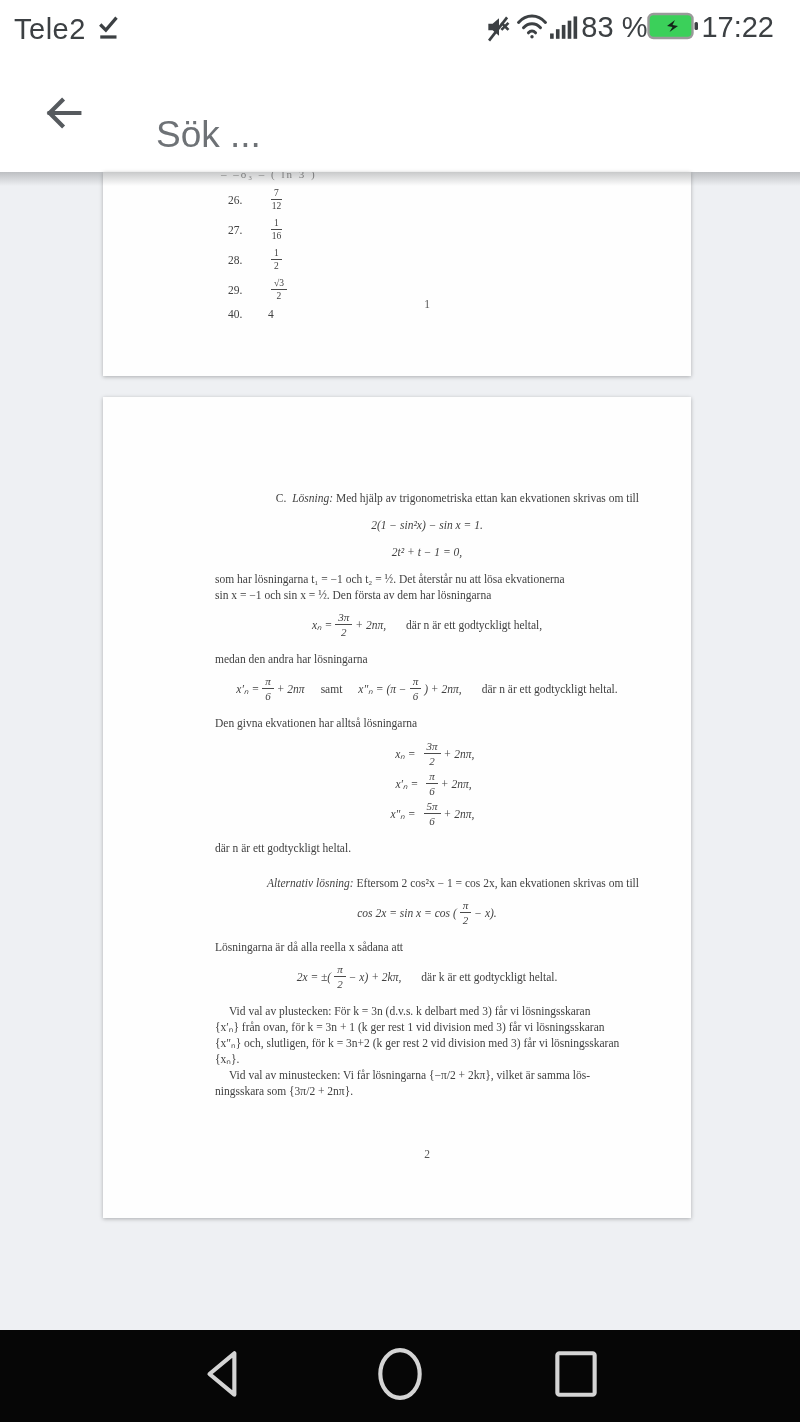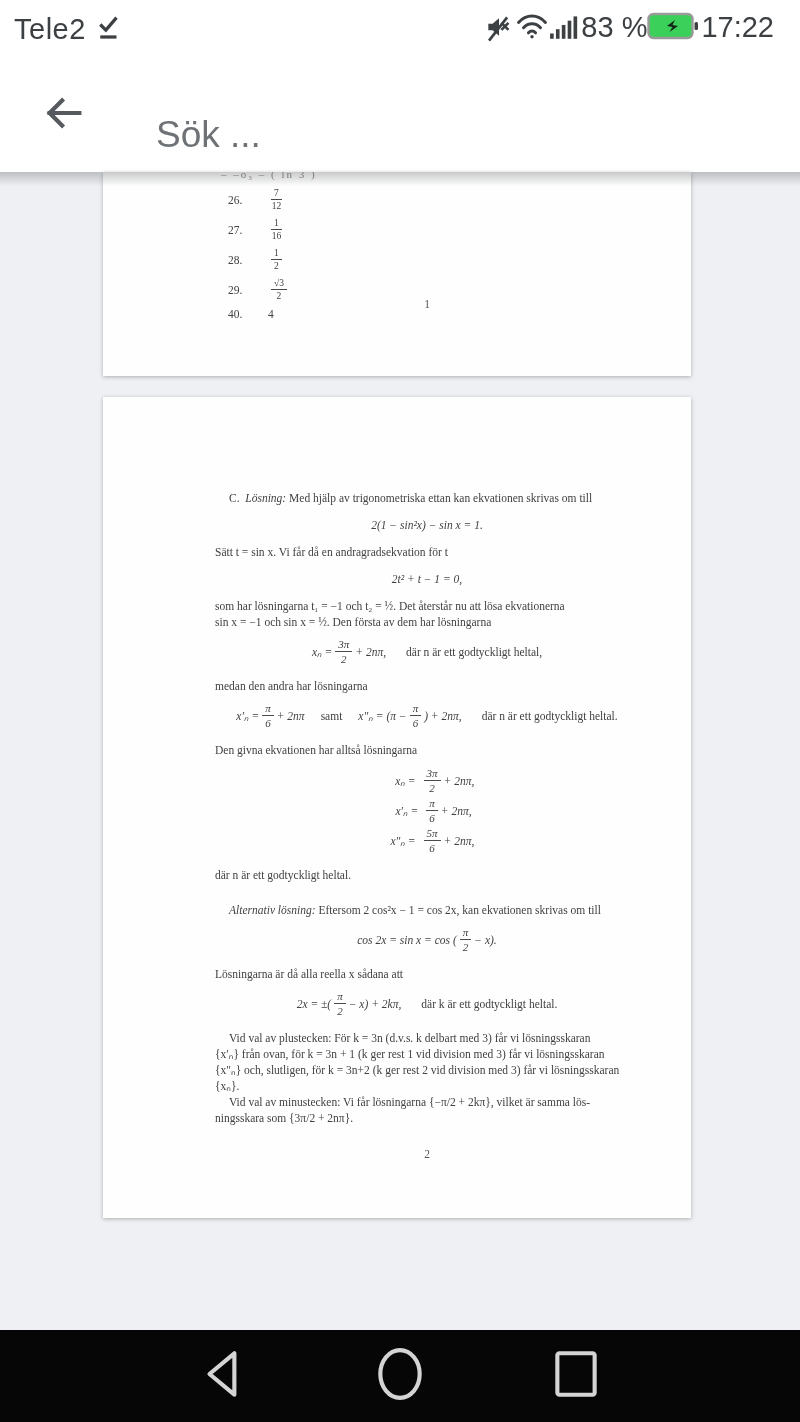--- a/index.html
+++ b/index.html
@@ -40,21 +40,21 @@
   .ans-row { display:flex; align-items:center; margin-bottom:7px; font-size:11.5px;gap:18px; }
   .ans-num { width:22px; }
   .pagenum { position:absolute; left:112px; right:52px; text-align:center;
              font-size:11.5px; color:#565656; }
   .pagenum1 { top:126px; }
   .pagenum2 { bottom:58px; }
 
   
   .doc-body { padding:93px 52px 0 112px; font-size:11.5px; line-height:16px; }
   .para { margin:0; }
-  .indent { text-indent:14px; }
+  .indent { text-indent:14px;text-align:right; }
   .gap-top { margin-top:13px; }
   .gap-top-lg { margin-top:19px; }
   .ital { font-style:italic; }
   .eq { display:flex; justify-content:center; align-items:center;
         font-style:italic; margin:11px 0; }
   .eq .note { font-style:normal; margin-left:20px; }
   .eq-tall { margin:8px 0; }
   .frac { display:inline-flex; flex-direction:column; align-items:center;
           line-height:12px; font-size:11px; margin:0 3px; font-style:italic; }
   .frac .fn { padding:0 3px 1px; border-bottom:1px solid #4a4a4a; }
@@ -179,21 +179,20 @@
 
   <div class="page page2">
     <div class="doc-body">
 
       <p class="para indent"><span>C.</span>&nbsp; <span class="ital">Lösning:</span> <span>Med hjälp av trigonometriska ettan kan ekvationen skrivas om till</span></p>
 
       <div class="eq">
           <span>2(1 − sin²x) − sin x = 1.</span>
         </div>
 
-      <p class="para">Sätt t = sin x. Vi får då en andragradsekvation för t</p>
 
       <div class="eq">
           <span>2t² + t − 1 = 0,</span>
         </div>
 
       <p class="para"><span>som har lösningarna t₁ = −1 och t₂ = ½.  Det återstår nu att lösa ekvationerna</span><br><span>sin x = −1 och sin x = ½. Den första av dem har lösningarna</span></p>
 
       <div class="eq eq-tall">
         <span>xₙ =</span>
         <span class="frac">

